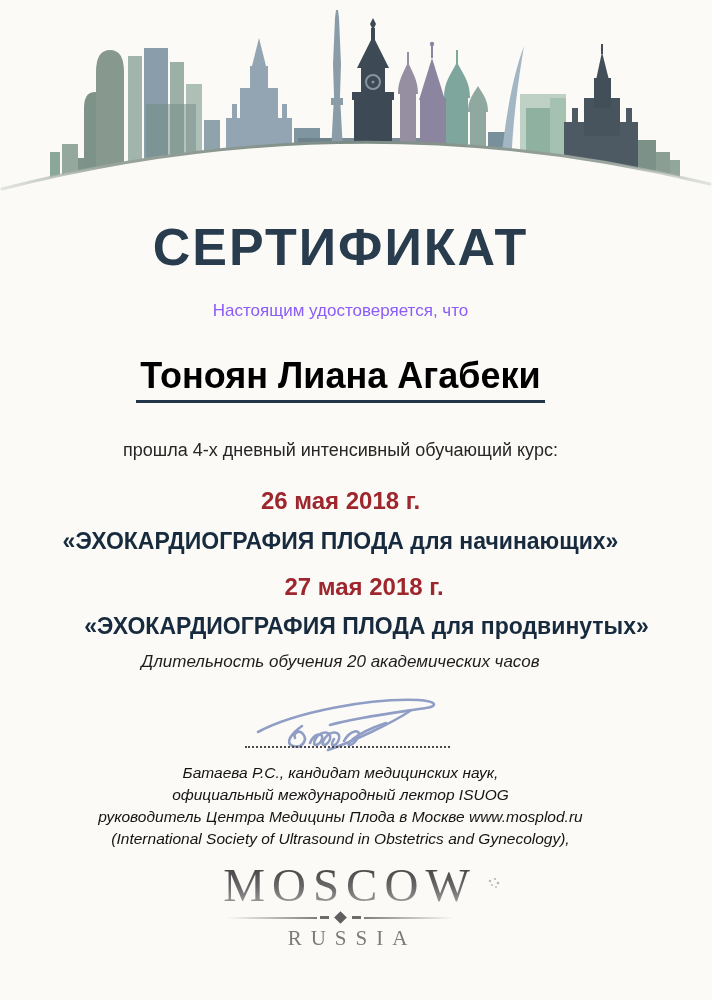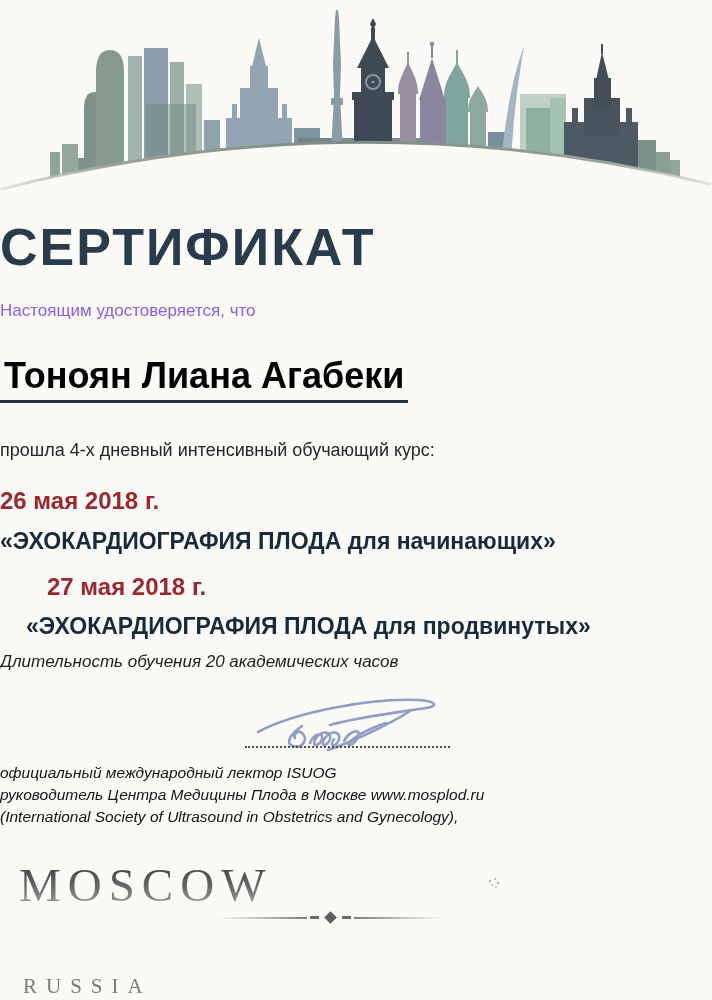--- a/index.html
+++ b/index.html
@@ -2,21 +2,21 @@
 <html><head>
 <meta charset="utf-8">
 <style>
   * { margin:0; padding:0; box-sizing:border-box; }
   html,body { background:#e8e8e6; }
   body { font-family:"Liberation Sans", sans-serif; }
   .page {
     position:relative; width:712px; height:1000px; margin:0 auto;
     background:#fbfaf7; overflow:hidden;
   }
-  .abs { position:absolute; left:0; width:661px; text-align:left; }
+  .abs { position:absolute; left:10px; width:661px; text-align:center; }
 
   .skyline { position:absolute; top:0; left:0; }
 
   .title {
     top:220px; font-size:52px; font-weight:700; letter-spacing:2px;
     color:#283c4e; line-height:54px;
   }
   .subtitle { top:301px; font-size:17px; color:#8b5cf6; }
 
   .name-wrap { top:355px; }
@@ -57,21 +57,21 @@
   }
   .logo-divider {
     top:913px; display:flex; justify-content:center; align-items:center;
   }
   .div-line-l { width:90px; height:2px; background:linear-gradient(90deg,rgba(125,125,125,0),#7d7d7d); }
   .div-line-r { width:90px; height:2px; background:linear-gradient(270deg,rgba(125,125,125,0),#7d7d7d); }
   .div-dash { width:9px; height:3px; background:#6c6c6c; margin:0 3px; }
   .div-diamond { width:9px; height:9px; background:#5f5f5f; transform:rotate(45deg); margin:0 4px; }
   .logo-country {
     top:925px; font-family:"Liberation Serif", serif; font-size:21px;
-    letter-spacing:9px; padding-left:23px; color:#7b7b7b; line-height:26px;margin-top:48px;
+    letter-spacing:9px; padding-left:23px; color:#7b7b7b; line-height:26px;
   }
   .speck { position:absolute; top:876px; left:486px; }
 </style>
 </head>
 <body>
 
 <div class="page">
 
   <svg class="skyline" width="712" height="200" viewBox="0 0 712 200" aria-hidden="true">
     <defs>
@@ -181,20 +181,21 @@
       <path d="M18,42 C55,22 130,8 178,10 C196,11 199,16 186,18 C160,22 118,27 90,35"></path>
       <path d="M62,36 C52,43 44,53 53,56 C62,59 68,50 63,44 C59,39 53,43 55,48"></path>
       <path d="M70,53 C74,43 84,42 82,49 C80,56 70,58 76,48 C82,40 92,41 90,49 C88,56 78,58 85,48 C91,40 101,41 99,49 C97,57 88,58 94,49"></path>
       <path d="M104,51 C110,40 122,38 118,47 C114,56 102,59 113,49 C123,41 137,36 146,33"></path>
       <path d="M88,60 C112,52 152,33 170,21"></path>
     </g>
   </svg>
   <div class="sig-line"></div>
 
   <div class="abs footer">
+    <div>Батаева Р.С., кандидат медицинских наук,</div>
     <div>официальный международный лектор ISUOG</div>
     <div>руководитель Центра Медицины Плода в Москве www.mosplod.ru</div>
     <div>(International Society of Ultrasound in Obstetrics and Gynecology),</div>
   </div>
 
   <div class="abs logo-city">MOSCOW</div>
 
   <div class="abs logo-divider">
     <span class="div-line-l"></span>
     <span class="div-dash"></span>

